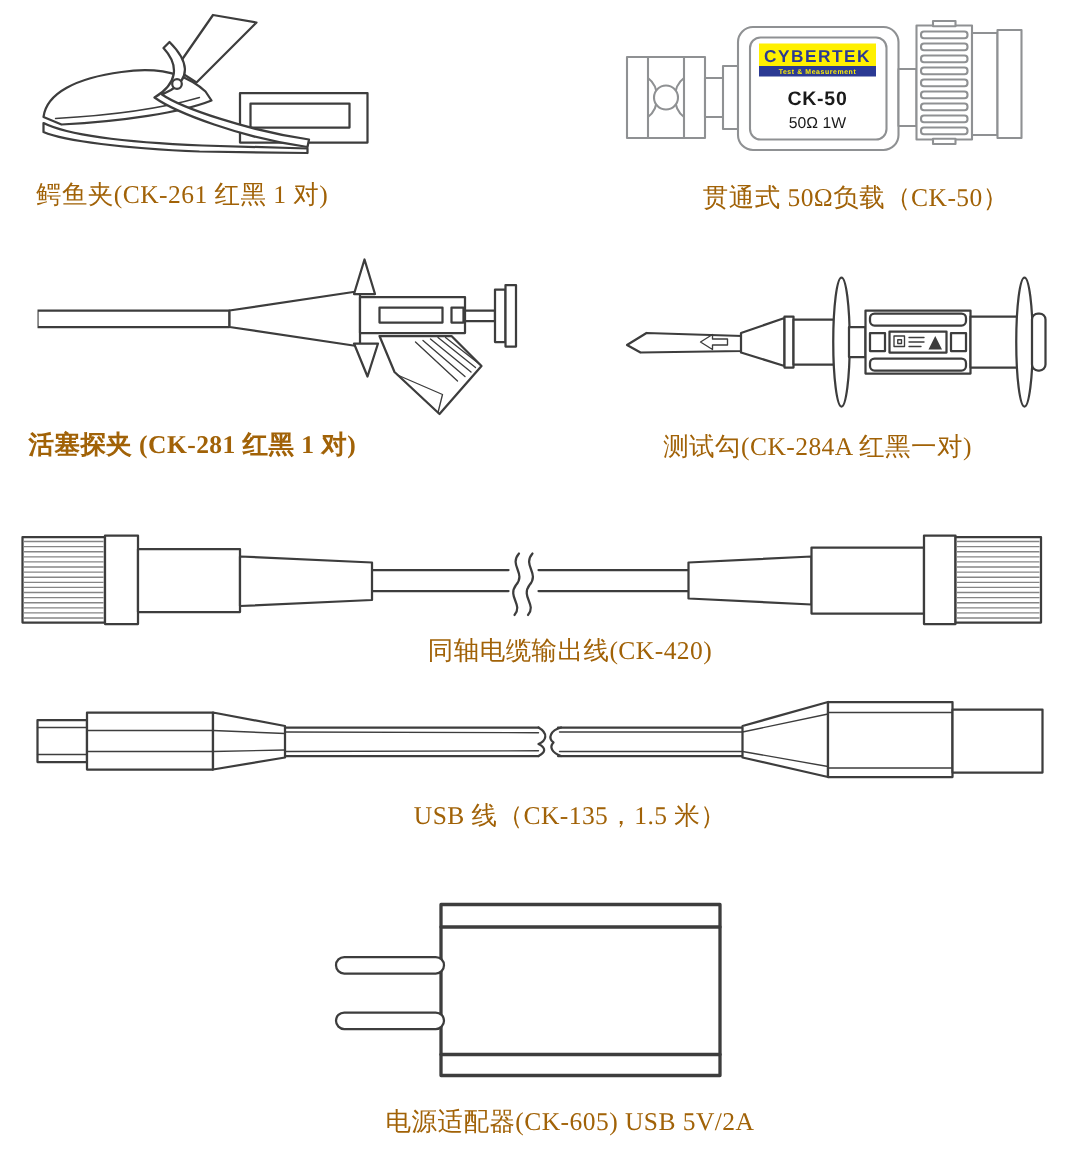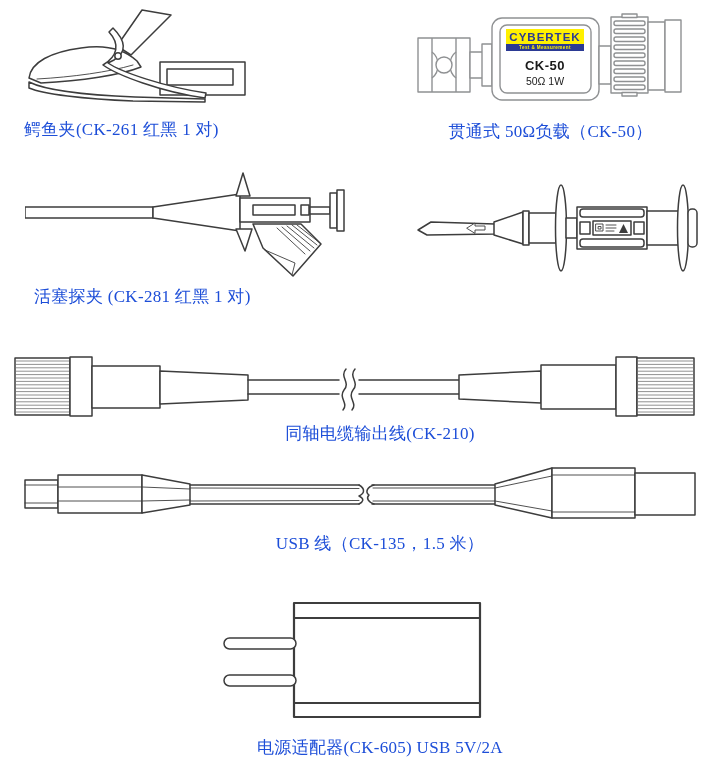--- a/index.html
+++ b/index.html
@@ -3,21 +3,21 @@
 <meta charset="utf-8">
 <style>
   html,body { margin:0; padding:0; }
   body { background:#fff; }
   #page {
     position:relative; width:728px; height:782px; background:#fff;
     font-family:"Liberation Serif","DejaVu Serif",serif; overflow:hidden;
   }
   .fig { position:absolute; }
   .cap {
-    position:absolute; font-size:17px; line-height:22px; color:#1d4ed8;
+    position:absolute; font-size:17px; line-height:22px; color:#a16207;
     white-space:pre; letter-spacing:0.3px;
   }
   .center { text-align:center; }
   
   .s  { stroke:var(--ink); fill:#fff; stroke-width:1.5; stroke-linejoin:round; stroke-linecap:round; }
   .sn { stroke:var(--ink); fill:none; stroke-width:1.5; stroke-linejoin:round; stroke-linecap:round; }
   .thin { stroke-width:0.9; }
   .b2 { stroke-width:2.2; }
   .g  { stroke:var(--ink-light); fill:#fff; stroke-width:1.4; stroke-linejoin:round; }
   .gn { stroke:var(--ink-light); fill:none; stroke-width:1.4; }
@@ -83,21 +83,21 @@
       <rect class="g" x="198" y="53" width="31" height="4.5" rx="2"></rect>
       <rect class="g" x="198" y="61" width="31" height="4.5" rx="2"></rect>
       <rect class="g" x="198" y="69" width="31" height="4.5" rx="2"></rect>
       <rect class="g" x="198" y="77" width="31" height="4.5" rx="2"></rect>
       <rect class="g" x="206" y="6" width="15" height="3.5"></rect>
       <rect class="g" x="206" y="84.5" width="15" height="3.5"></rect>
       <rect class="g" x="232" y="14" width="17" height="68"></rect>
       <rect class="g" x="249" y="12" width="16" height="72"></rect>
     </g>
   </svg>
-  <div class="cap center" style="left:408px;top:121px;width:285px;">贯通式 50Ω负载（CK-50）</div>
+  <div class="cap center" style="left:428px;top:121px;width:285px;">贯通式 50Ω负载（CK-50）</div>
 
   <svg class="fig" style="left:25px;top:170px;" width="325" height="110" viewBox="0 0 325 110">
     <g>
       <path class="s" d="M228,54 L276,54 L296,74 L268,106 L238,78 Z"></path>
       <line class="sn thin" x1="252" y1="58" x2="280" y2="84"></line>
       <line class="sn thin" x1="257" y1="57" x2="285" y2="81"></line>
       <line class="sn thin" x1="262" y1="56" x2="289" y2="78"></line>
       <line class="sn thin" x1="267" y1="55" x2="292" y2="75"></line>
       <line class="sn thin" x1="272" y1="55" x2="295" y2="73"></line>
       <path class="sn thin" d="M240,80 L270,93 L267,105"></path>
@@ -106,21 +106,21 @@
       <path class="s" d="M211,26 L218,3 L225,26 Z"></path>
       <path class="s" d="M211,59 L220,81 L227,59 Z"></path>
       <rect class="s" x="215" y="28" width="70" height="24"></rect>
       <rect class="sn" x="228" y="35" width="42" height="10"></rect>
       <rect class="sn" x="276" y="35" width="8" height="10"></rect>
       <rect class="s" x="285" y="37" width="20" height="7"></rect>
       <rect class="s" x="305" y="23" width="7" height="35"></rect>
       <rect class="s" x="312" y="20" width="7" height="41"></rect>
     </g>
   </svg>
-  <div class="cap" style="left:34px;top:286px;">活塞探夹 (CK-281 红黑 1 对)</div>
+  <div class="cap" style="left:19px;top:286px;font-weight:bold;">活塞探夹 (CK-281 红黑 1 对)</div>
 
   <svg class="fig" style="left:417px;top:178px;" width="285" height="95" viewBox="0 0 285 95">
     <g>
       <path class="s" d="M1,52 L14,44 L78,46 L78,56 L10,57 Z"></path>
       <path class="s thin" d="M50,50 L58,45 L58,48 L68,48 L68,52 L58,52 L58,55 Z"></path>
       <path class="s" d="M77,44 L106,34 L106,66 L77,57 Z"></path>
       <rect class="s" x="106" y="33" width="6" height="34"></rect>
       <rect class="s" x="112" y="35" width="27" height="30"></rect>
       <ellipse class="s" cx="144" cy="50" rx="5.5" ry="43"></ellipse>
       <rect class="s" x="149" y="40" width="11" height="20"></rect>
@@ -136,20 +136,21 @@
         <line class="sn thin" x1="189" y1="50" x2="199" y2="50"></line>
         <line class="sn thin" x1="189" y1="53" x2="197" y2="53"></line>
         <path class="dk" d="M202,55 L206.5,46 L211,55 Z"></path>
       </g>
       <rect class="s" x="217" y="44" width="10" height="12"></rect>
       <rect class="s" x="230" y="33" width="32" height="34"></rect>
       <ellipse class="s" cx="266" cy="50" rx="5.5" ry="43"></ellipse>
       <rect class="s" x="271" y="31" width="9" height="38" rx="4"></rect>
     </g>
   </svg>
+  <div class="cap center" style="left:400px;top:287px;width:290px;">测试勾(CK-284A 红黑一对)</div>
 
   <svg class="fig" style="left:12px;top:356px;" width="684" height="62" viewBox="0 0 684 62">
     <g>
       <rect class="s" x="3" y="2" width="55" height="57"></rect>
       <g class="knurl">
         <line x1="4" y1="5" x2="57" y2="5"></line>
           <line x1="4" y1="8.4" x2="57" y2="8.4"></line>
         <line x1="4" y1="11.8" x2="57" y2="11.8"></line>
           <line x1="4" y1="15.2" x2="57" y2="15.2"></line>
         <line x1="4" y1="18.6" x2="57" y2="18.6"></line>
@@ -195,21 +196,21 @@
           <line x1="626" y1="35.6" x2="681" y2="35.6"></line>
         <line x1="626" y1="39" x2="681" y2="39"></line>
           <line x1="626" y1="42.4" x2="681" y2="42.4"></line>
         <line x1="626" y1="45.8" x2="681" y2="45.8"></line>
           <line x1="626" y1="49.2" x2="681" y2="49.2"></line>
         <line x1="626" y1="52.6" x2="681" y2="52.6"></line>
           <line x1="626" y1="56" x2="681" y2="56"></line>
       </g>
     </g>
   </svg>
-  <div class="cap center" style="left:40px;top:423px;width:680px;">同轴电缆输出线(CK-210)</div>
+  <div class="cap center" style="left:40px;top:423px;width:680px;">同轴电缆输出线(CK-420)</div>
 
   <svg class="fig" style="left:22px;top:464px;" width="676" height="56" viewBox="0 0 676 56">
     <g>
       <rect class="s" x="3" y="16" width="33" height="28"></rect>
       <line class="sn thin" x1="3" y1="21" x2="36" y2="21"></line>
       <line class="sn thin" x1="3" y1="39" x2="36" y2="39"></line>
       <rect class="s" x="36" y="11" width="84" height="38"></rect>
       <line class="sn thin" x1="36" y1="23" x2="120" y2="23"></line>
       <line class="sn thin" x1="36" y1="37" x2="120" y2="37"></line>
       <path class="s" d="M120,11 L168,20 L168,41 L120,49 Z"></path>

